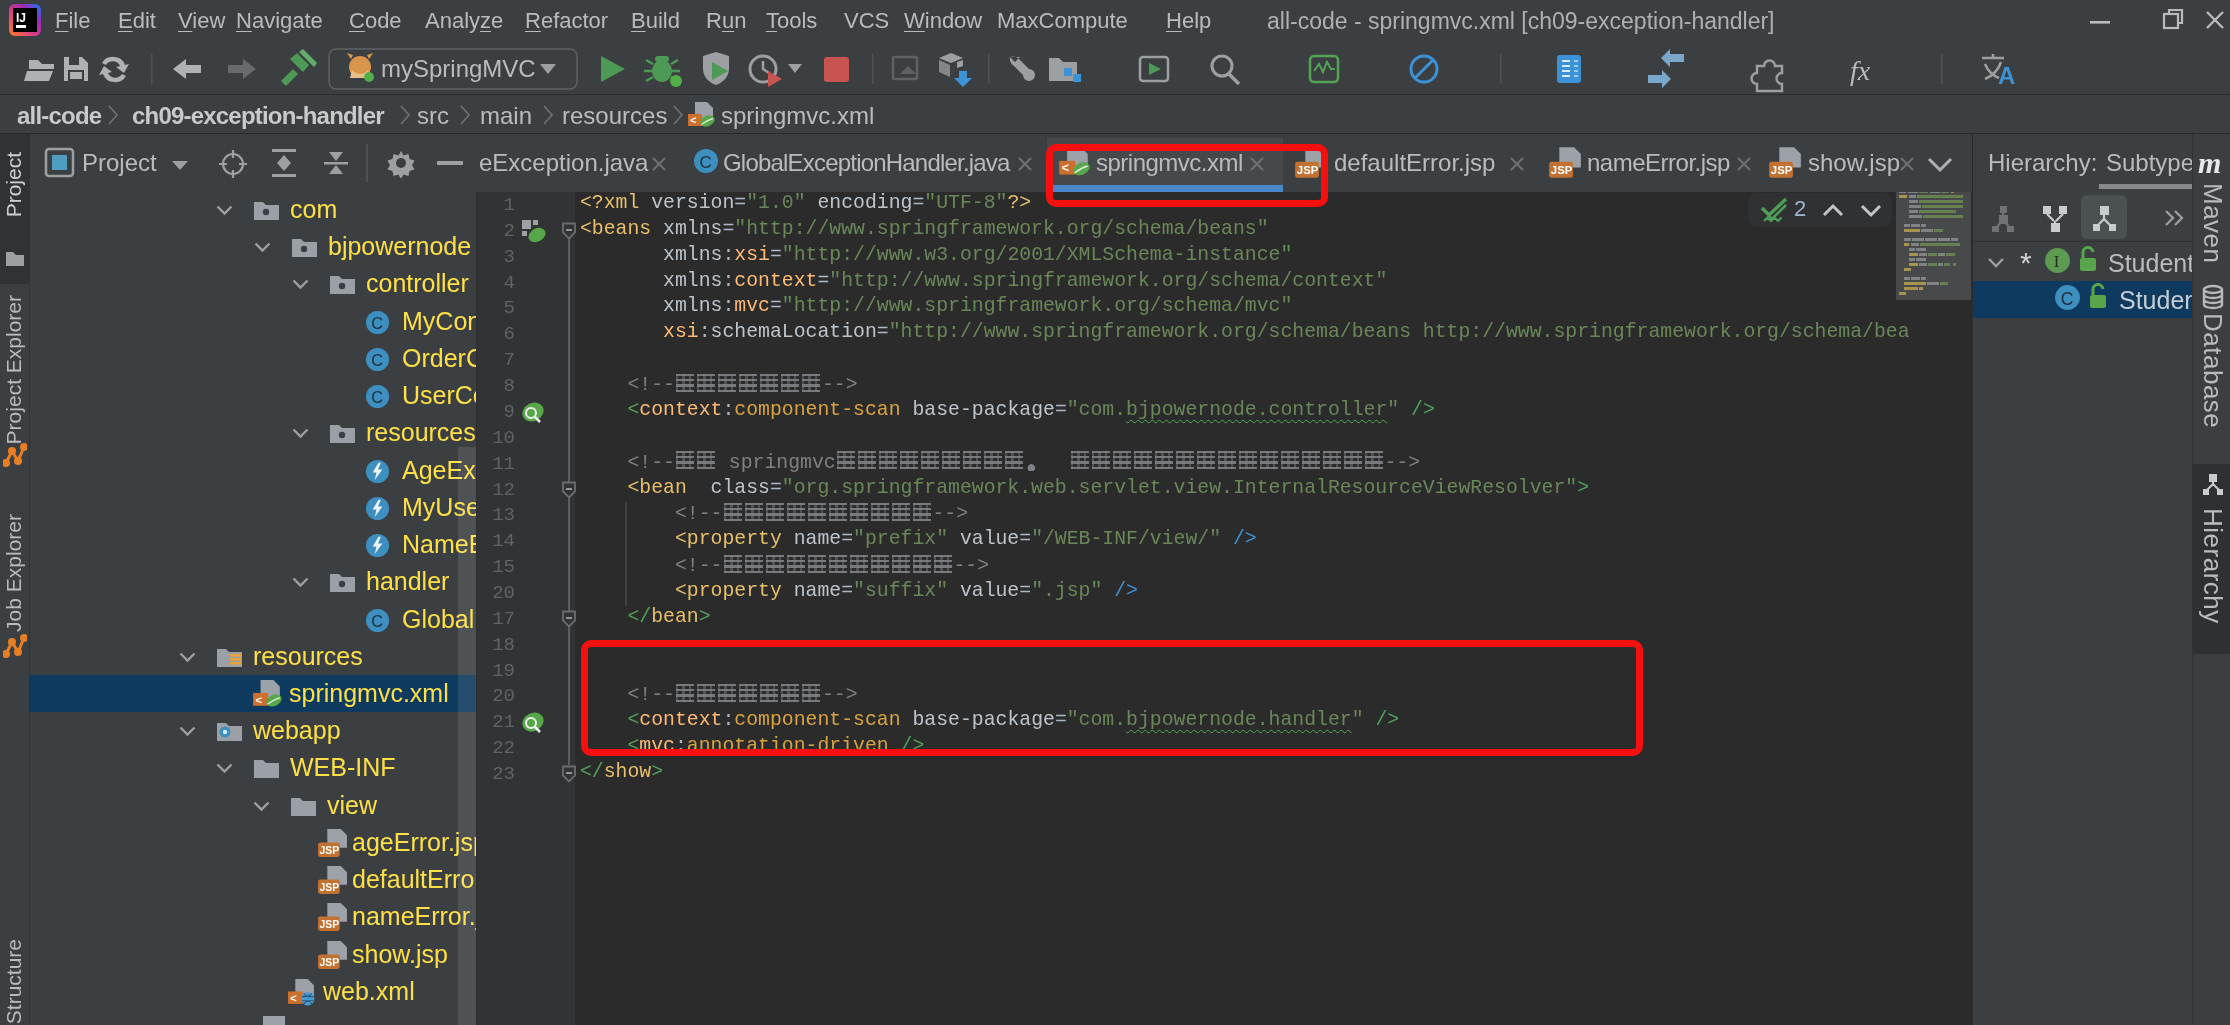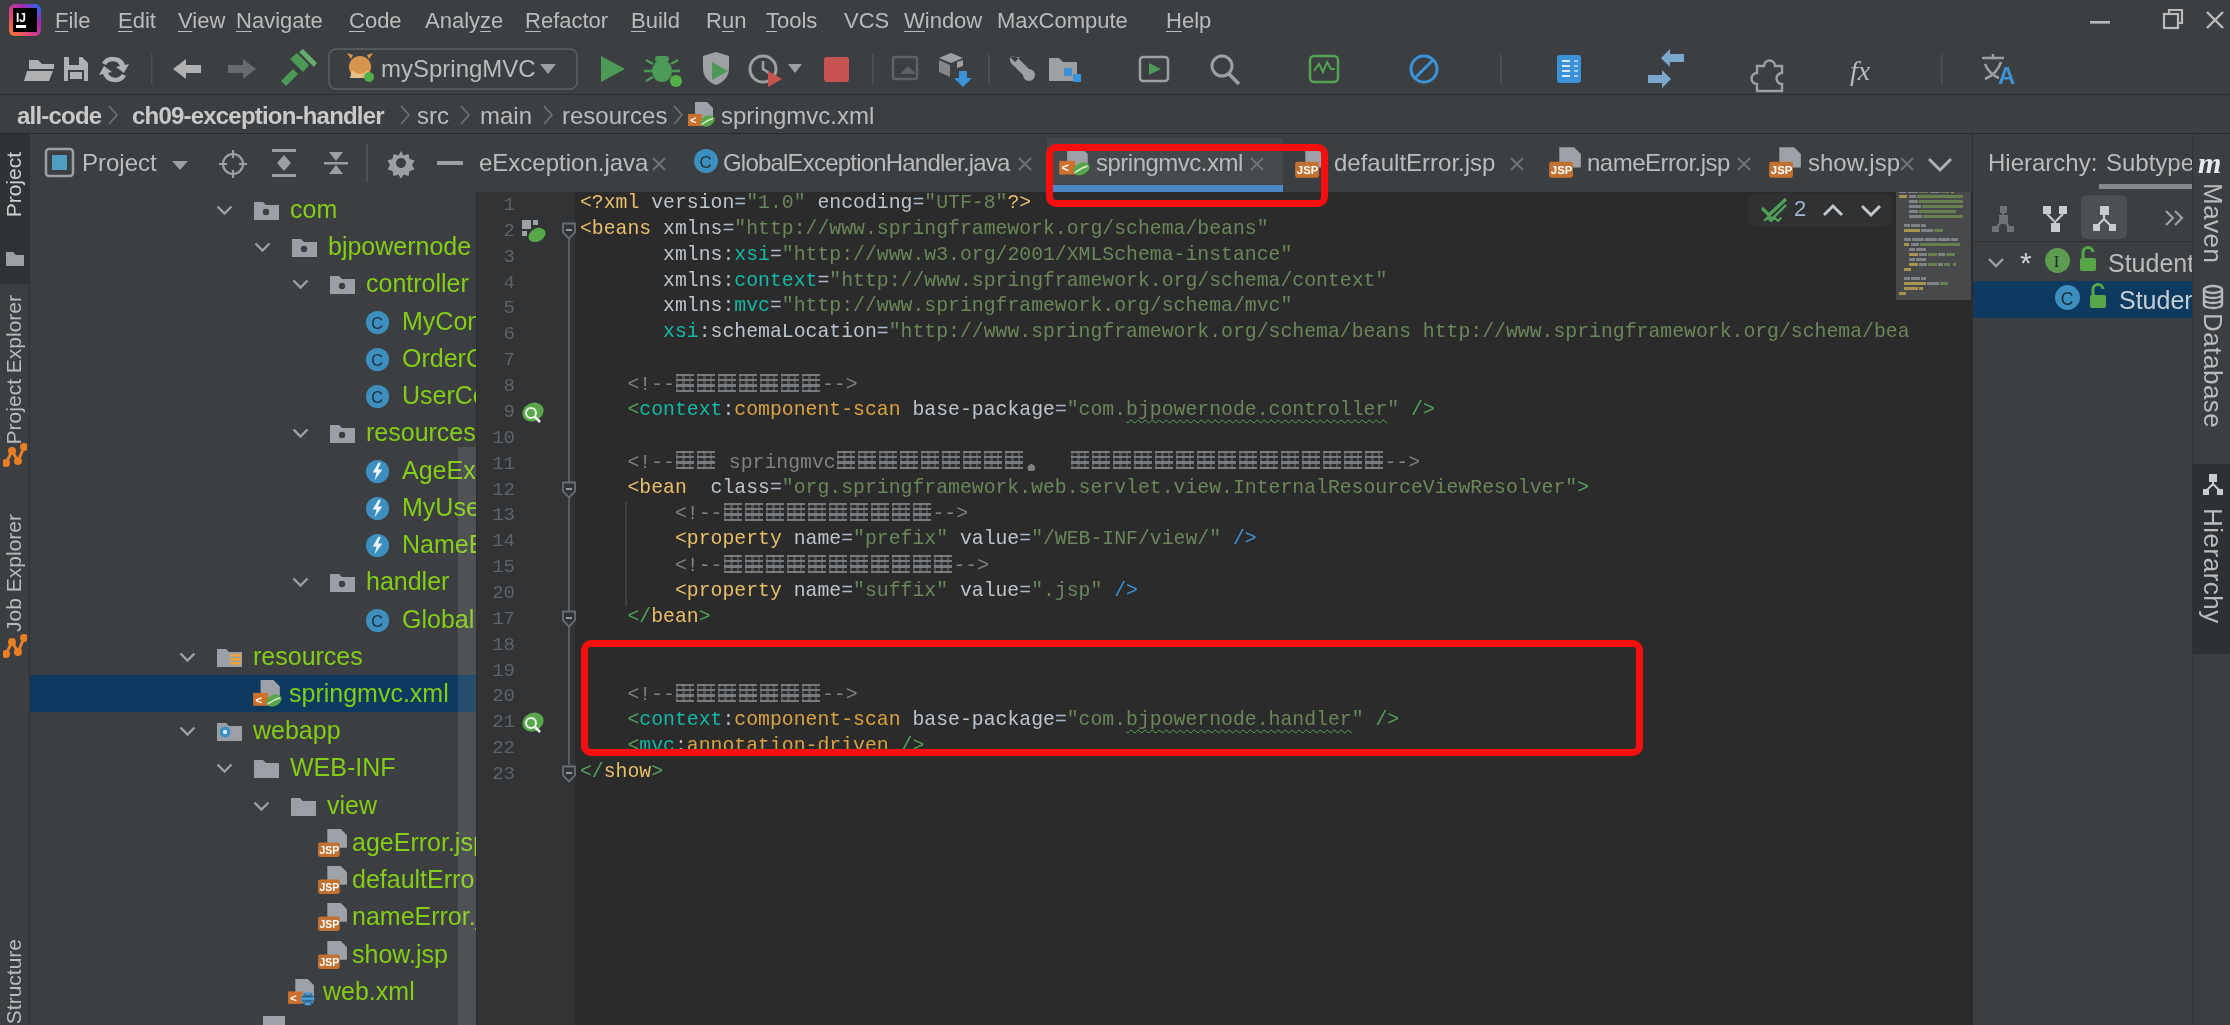--- a/index.html
+++ b/index.html
@@ -24,30 +24,30 @@
 
 .crumb { position:absolute; top:102px; font-size:24px; color:#bbbbbb; }
 .crumb.b { font-weight:bold; color:#c9c9c9; letter-spacing:-0.8px; }
 .csep { position:absolute; top:104px; }
 
 .bandtxt { position:absolute; color:#bbbbbb; font-size:24px; top:149px; }
 .tabtxt { color:#bbbbbb; font-size:24px; }
 #activetab { left:1047px; top:138px; width:236px; height:47px; background:#45494c; position:absolute; }
 #tabline { left:1047px; top:185px; width:236px; height:7px; background:#4a88c7; position:absolute; }
 
-.trow { position:absolute; height:37px; color:#84cc16; font-size:25px; white-space:nowrap; }
+.trow { position:absolute; height:37px; color:#fde047; font-size:25px; white-space:nowrap; }
 .tsel { position:absolute; left:0px; width:447px; height:37px; background:#0d3a5e; }
 
 #gutter { position:absolute; left:0; top:0; width:98px; height:833px; background:#313335; }
 .lnum { position:absolute; color:#606366; font-family:"Liberation Mono",monospace; font-size:19px; width:38px; text-align:right; left:0px;}
 #code { position:absolute; left:103px; top:0; }
 .cl { position:absolute; left:0; font-family:"Liberation Mono",monospace; font-size:19.8px; white-space:pre; color:#a9b7c6; }
 .tg { color:#e8bf6a; }      
 .tgo { color:#d9a343; }     
-.ns { color:#14b8a6; }      
+.ns { color:#fdba74; }      
 .at { color:#bcc4cc; }      
 .st { color:#6a8759; }      
 .cm { color:#808080; }      
 .gb { color:#4fa25a; }      
 .bb { color:#3d92d4; }      
 .wavy { text-decoration:underline wavy #52a752 1px; text-underline-offset:4px; }
 .cj { display:inline-block; width:21px; height:20px; margin-bottom:-3px;
   background:
    repeating-linear-gradient(0deg, rgba(128,132,136,.88) 0 2.4px, transparent 2.4px 5.6px),
    repeating-linear-gradient(90deg, rgba(128,132,136,.44) 0 2.2px, transparent 2.2px 6.4px);
@@ -85,20 +85,21 @@
     <span class="menu" style="left:349px"><u>C</u>ode</span>
     <span class="menu" style="left:425px">Analy<u>z</u>e</span>
     <span class="menu" style="left:525px"><u>R</u>efactor</span>
     <span class="menu" style="left:631px"><u>B</u>uild</span>
     <span class="menu" style="left:706px">R<u>u</u>n</span>
     <span class="menu" style="left:766px"><u>T</u>ools</span>
     <span class="menu" style="left:844px">VCS</span>
     <span class="menu" style="left:904px"><u>W</u>indow</span>
     <span class="menu" style="left:997px">MaxCompute</span>
     <span class="menu" style="left:1166px"><u>H</u>elp</span>
+    <span id="wtitle">all-code - springmvc.xml [ch09-exception-handler]</span>
     <svg class="abs" style="left:2088px;top:12px" width="26" height="20" viewBox="0 0 26 20">
         <rect x="2" y="9" width="20" height="2.6" fill="#bbb"></rect>
       </svg>
     <svg class="abs" style="left:2160px;top:6px" width="28" height="28" viewBox="0 0 28 28" fill="none" stroke="#bbbbbb" stroke-width="2.2">
         <rect x="4" y="8" width="14" height="14"></rect>
         <path d="M9 8 V4 H22 V17 H18"></path>
       </svg>
     <svg class="abs" style="left:2203px;top:6px" width="26" height="28" viewBox="0 0 26 28" stroke="#bbbbbb" stroke-width="2.4">
         <path d="M4 6 L20 22 M20 6 L4 22"></path>
       </svg>

